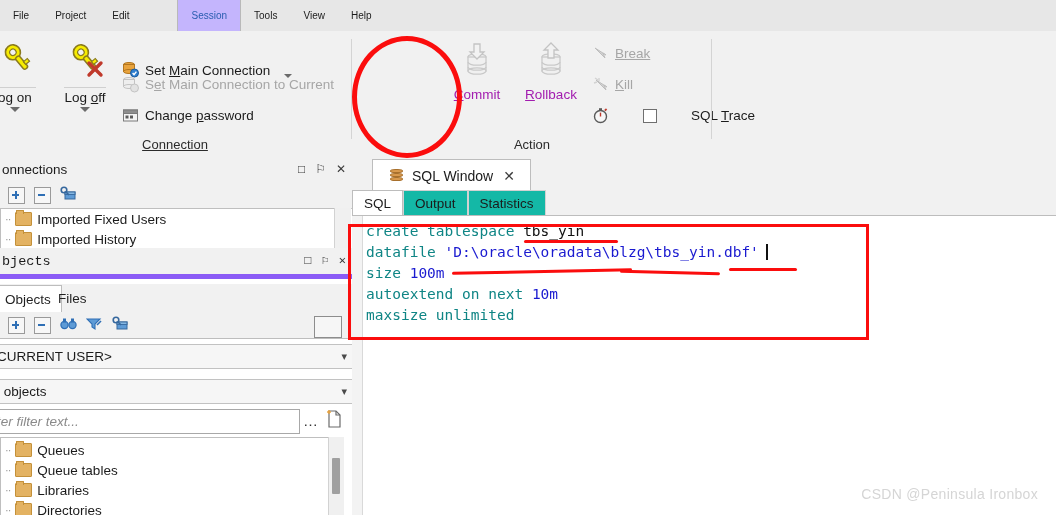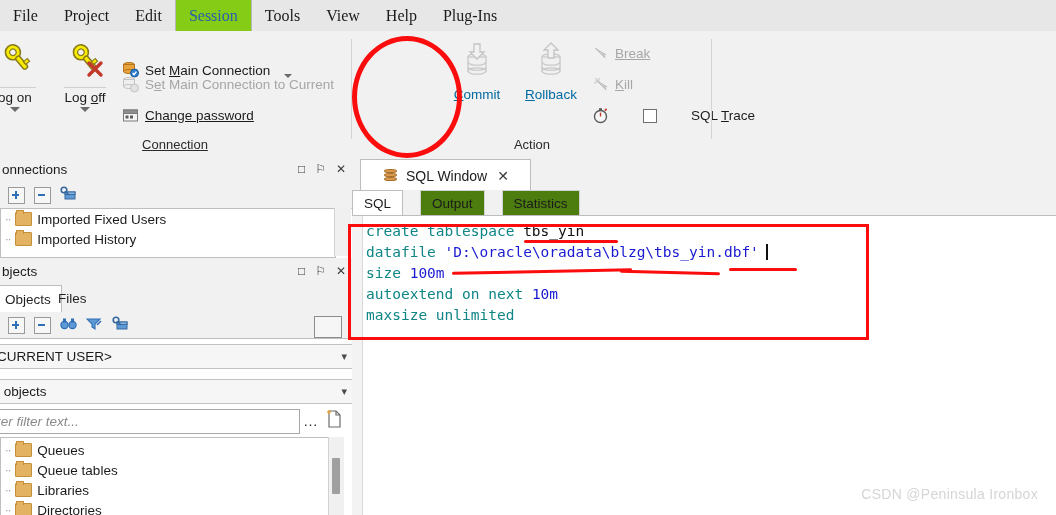--- a/index.html
+++ b/index.html
@@ -19,32 +19,32 @@
   
   .menubar {
     position: absolute; top: 0; left: 0; width: 1056px; height: 31px;
     background: #e7e7e7;
     border-bottom: 1px solid #c6c6c6;
     display: flex; align-items: stretch;
   }
   .menu-item {
     display: flex; align-items: center;
     padding: 0 13px;
-    font-size: 16px; color: #1b1b1b;
+    font-size: 10px; color: #1b1b1b;
     white-space: nowrap;
     cursor: default;
-    font-family: Liberation Serif, serif;
   }
   .menu-item.active {
-    background: #84cc16;
+    background: #c4b5fd;
     color: #2a5db0;
     border-left: 1px solid #b9b9b9;
     border-right: 1px solid #b9b9b9;
     border-top: 1px solid #b9b9b9;
     margin-top: -1px;
+    margin-left: 35px;
   }
 
   
   .ribbon {
     position: absolute; top: 31px; left: 0; width: 1056px; height: 125px;
     background: #f1f1f1;
     border-bottom: 1px solid #c8c8c8;
   }
   .rgroup { position: absolute; top: 0; height: 125px; }
   .rgroup .grp-label {
@@ -59,21 +59,21 @@
   
   .bigbtn {
     position: absolute; top: 6px;
     width: 74px;
     text-align: center;
     cursor: default;
   }
   .bigbtn .glyph { height: 48px; display: flex; align-items: center; justify-content: center; }
   .bigbtn .lbl { font-size: 13.5px; color: #1b1b1b; margin-top: 2px; }
   .bigbtn .lbl u { text-decoration: underline; }
-  .bigbtn.disabled .lbl { color: #0369a1; }
+  .bigbtn.disabled .lbl { color: #a21caf; }
   .bigbtn .caret {
     margin: 2px auto 0; width: 0; height: 0;
     border-left: 5px solid transparent; border-right: 5px solid transparent;
     border-top: 5px solid #6b6b6b;
   }
   .bigbtn .divline {
     width: 42px; height: 1px; background: #d0d0d0; margin: 2px auto 1px;
   }
 
   
@@ -167,24 +167,24 @@
   
   .main {
     position: absolute; left: 352px; top: 156px; width: 704px; height: 359px;
     background: #f1f1f1;
   }
   .doctabs {
     position: absolute; left: 0; top: 0; width: 704px; height: 34px;
     background: #f1f1f1; border-bottom: 1px solid #c3c3c3;
   }
   .doctab {
-    position: absolute; left: 8px; top: 3px; height: 31px;
+    position: absolute; left: 20px; top: 3px; height: 31px;
     background: #ffffff;
     border: 1px solid #bdbdbd; border-bottom: 1px solid #ffffff;
-    display: flex; align-items: center; gap: 7px; padding: 0 21px;
+    display: flex; align-items: center; gap: 7px; padding: 0 15px;
     font-size: 14px; color: #1b1b1b; cursor: default;
   }
   .db-ico { width: 17px; height: 15px; position: relative; flex: 0 0 17px; }
   .db-ico i {
     position: absolute; left: 2px; width: 13px; height: 4px;
     background: #d99a4e; border: 1px solid #a8702c; border-radius: 50%/60%;
     box-sizing: border-box;
   }
   .tabclose { color: #3c3c3c; font-size: 14px; margin-left: 3px; cursor: default; }
 
@@ -197,21 +197,21 @@
     height: 25px; padding: 0 11px;
     display: flex; align-items: center;
     font-size: 13.5px; color: #1b1b1b; cursor: default;
     border: 1px solid transparent;
   }
   .subtab.active {
     background: #ffffff;
     border: 1px solid #bdbdbd; border-bottom: 1px solid #ffffff;
     margin-bottom: -1px;
   }
-  .subtab.inactive { background: #4d7c0f; border: 1px solid #d2d2d2; border-bottom: none; margin-left: 17px; }
+  .subtab.inactive { background: #14b8a6; border: 1px solid #d2d2d2; border-bottom: none; }
 
   .editor {
     position: absolute; left: 0; top: 59px; width: 704px; height: 300px;
     background: #ffffff; border-top: 1px solid #bdbdbd;
   }
   .gutter {
     position: absolute; left: 0; top: 0; width: 10px; height: 300px;
     background: #f3f3f3; border-right: 1px solid #d9d9d9;
   }
   .code {
@@ -257,21 +257,20 @@
 <div class="app">
 
   <div class="menubar">
     <div class="menu-item">File</div>
     <div class="menu-item">Project</div>
     <div class="menu-item">Edit</div>
     <div class="menu-item active">Session</div>
     <div class="menu-item">Tools</div>
     <div class="menu-item">View</div>
     <div class="menu-item">Help</div>
-    <div class="menu-item">Plug-Ins</div>
   </div>
 
   <div class="ribbon">
 
     <div class="rgroup" style="left:0; width:352px;">
 
       <div class="bigbtn" style="left:-22px;">
         <div class="glyph">
           <svg width="40" height="40" viewBox="0 0 40 40">
             <g transform="rotate(-40 20 20)">
@@ -330,21 +329,21 @@
               <ellipse cx="7" cy="3.5" rx="5.5" ry="2"></ellipse>
               <rect x="1.5" y="3.5" width="11" height="7"></rect>
               <ellipse cx="7" cy="10.5" rx="5.5" ry="2"></ellipse>
             </g>
             <circle cx="12.5" cy="12" r="4" fill="#e2e2e2" stroke="#c3c3c3"></circle>
           </svg>
         </span>
         <span><span>S</span><u>e</u><span>t Main Connection to Current</span></span>
       </div>
 
-      <div class="cmd" style="left:122px; top:76px;text-decoration:underline;">
+      <div class="cmd" style="left:122px; top:76px;">
         <span class="ico">
           <svg width="17" height="17" viewBox="0 0 17 17">
             <rect x="1.5" y="3" width="14" height="11" fill="#f4f4f4" stroke="#7a7a7a"></rect>
             <rect x="1.5" y="3" width="14" height="3.5" fill="#8e8e8e" stroke="#7a7a7a"></rect>
             <rect x="3.5" y="8.5" width="3" height="3" fill="#5c5c5c"></rect>
             <rect x="8" y="8.5" width="3" height="3" fill="#5c5c5c"></rect>
           </svg>
         </span>
         <span><span>Change </span><u>p</u><span>assword</span></span>
       </div>
@@ -458,21 +457,21 @@
       <span>Imported Fixed Users</span>
     </div>
     <div class="tree-row">
       <span class="dots">··</span>
       <span class="folder"></span>
       <span>Imported History</span>
     </div>
   </div>
   <div class="vscroll" style="left:334px; top:208px; width:16px; height:48px;"></div>
 
-  <div class="panel-title" style="left:0; top:258px; width:352px; height:26px;">
+  <div class="panel-title" style="left:0; top:248px; width:352px; height:26px;font-family:Liberation Mono, monospace;">
     <span class="ttl">bjects</span>
     <span class="tbtns">
       <span class="pbtn">□</span>
       <span class="pbtn">⚐</span>
       <span class="pbtn">✕</span>
     </span>
   </div>
 
   <div style="position:absolute; left:0; top:284px; width:352px; height:28px; background:#f1f1f1; border-bottom:1px solid #bdbdbd;">
     <div style="position:absolute; left:-6px; top:1px; height:27px; padding:0 10px; background:#ffffff; border:1px solid #bdbdbd; border-bottom:1px solid #ffffff; display:flex; align-items:center; font-size:13.5px;">

